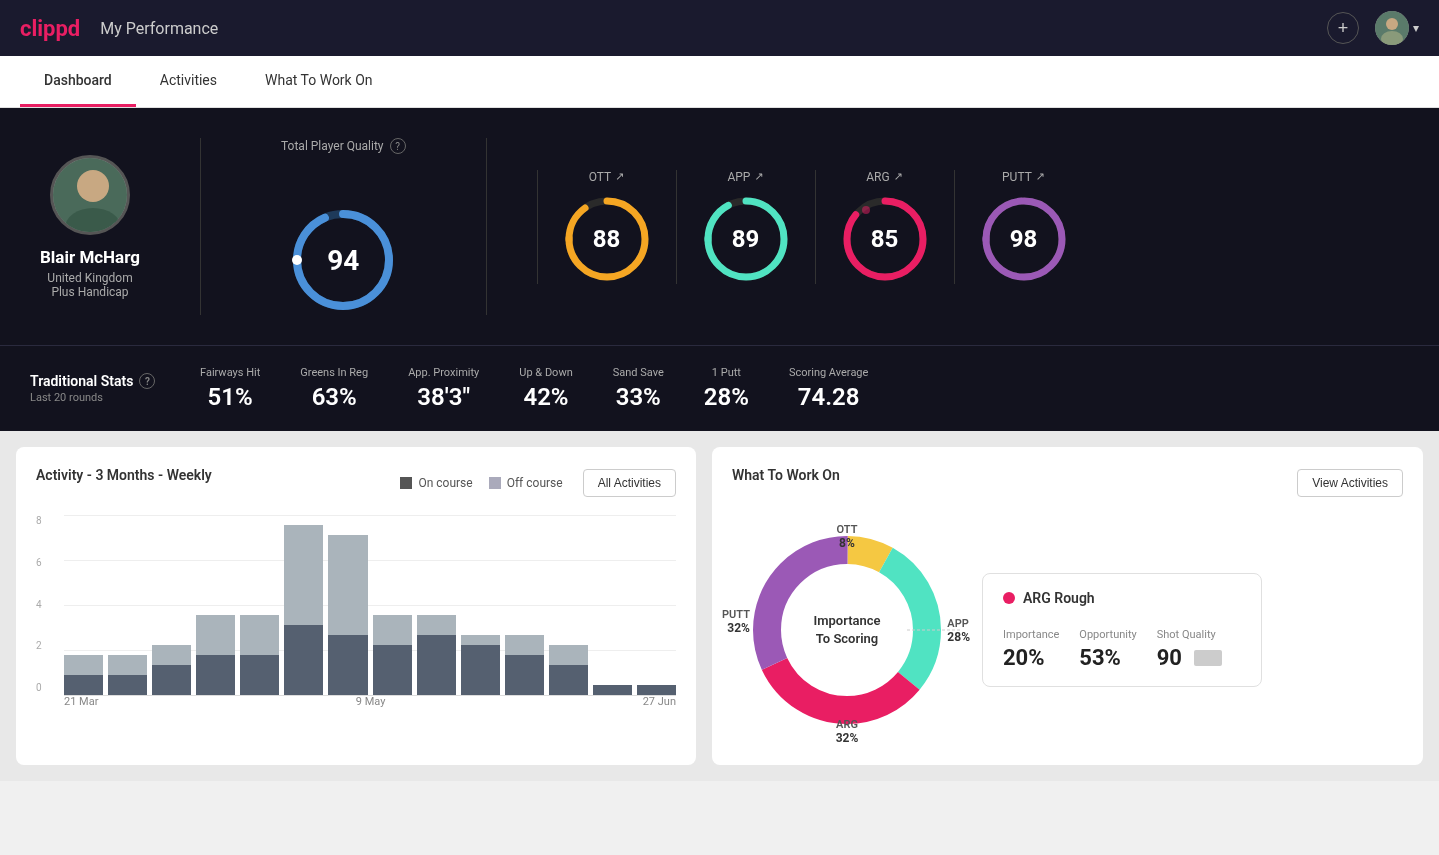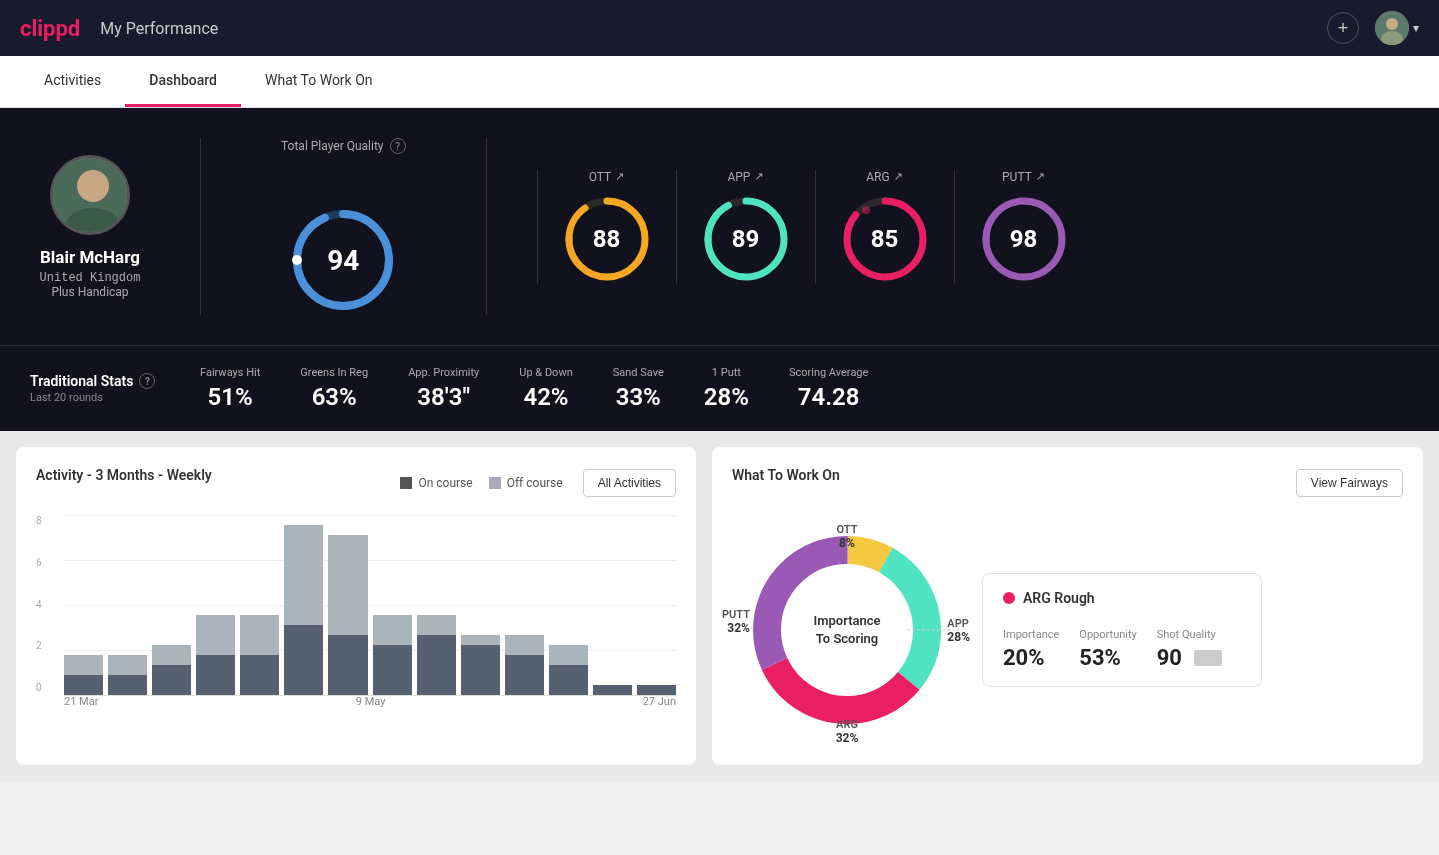--- a/index.html
+++ b/index.html
@@ -27,21 +27,21 @@
     .nav-tabs { background: #fff; display: flex; gap: 0; padding: 0 20px; border-bottom: 1px solid #e0e0e0; }
     .nav-tab { padding: 16px 24px; font-size: 14px; color: #333; cursor: pointer; border-bottom: 3px solid transparent; text-decoration: none; display: block; }
     .nav-tab.active { color: #333; border-bottom: 3px solid #e91e63; font-weight: 500; }
 
     
     .hero { background: #12121e; padding: 30px 30px 30px 30px; }
     .hero-inner { display: flex; align-items: center; gap: 40px; }
     .player-info { display: flex; flex-direction: column; align-items: center; min-width: 120px; }
     .player-avatar { width: 80px; height: 80px; border-radius: 50%; border: 3px solid #555; overflow: hidden; background: #888; margin-bottom: 12px; }
     .player-name { font-size: 17px; font-weight: bold; color: #fff; text-align: center; }
-    .player-country { font-size: 12px; color: #aaa; text-align: center; margin-top: 4px; font-family: Liberation Mono, monospace; }
+    .player-country { font-size: 12px; color: #aaa; text-align: center; margin-top: 4px; }
     .player-hcp { font-size: 12px; color: #aaa; text-align: center; }
 
     .divider-v { width: 1px; background: #333; align-self: stretch; margin: 0 10px; }
     .quality-main { display: flex; flex-direction: column; align-items: center; padding: 0 30px; gap: 39px; }
     .quality-label { font-size: 12px; color: #aaa; margin-bottom: 12px; display: flex; align-items: center; gap: 6px; }
     .question-icon { border: 1px solid #666; border-radius: 50%; width: 16px; height: 16px; display: flex; align-items: center; justify-content: center; font-size: 10px; color: #888; cursor: pointer; }
 
     
     .circ-container { position: relative; width: 110px; height: 110px; }
     .circ-container svg { position: absolute; top: 0; left: 0; transform: rotate(-90deg); }
@@ -112,22 +112,22 @@
             <circle cx="17" cy="13" r="6" fill="#c8a882"></circle>
             <ellipse cx="17" cy="28" rx="11" ry="8" fill="#8a9a7a"></ellipse>
           </svg>
       </div>
       <span class="chevron">▾</span>
     </button>
   </div>
 </header>
 
 <nav class="nav-tabs">
+  <a class="nav-tab active">Dashboard</a>
   <a class="nav-tab">Activities</a>
-  <a class="nav-tab active">Dashboard</a>
   <a class="nav-tab">What To Work On</a>
 </nav>
 
 <section class="hero">
   <div class="hero-inner">
 
     <div class="player-info">
       <div class="player-avatar">
         <svg width="80" height="80" viewBox="0 0 80 80">
             <rect width="80" height="80" fill="#4a6a5a"></rect>
@@ -363,21 +363,21 @@
         <span style="font-size:11px;color:#888;">21 Mar</span>
         <span style="font-size:11px;color:#888;">9 May</span>
         <span style="font-size:11px;color:#888;">27 Jun</span>
       </div>
     </div>
   </div>
 
   <div class="panel" style="flex: 1;">
     <div class="wtwo-header">
       <div class="panel-title">What To Work On</div>
-      <button class="view-dashboard-btn">View Fairways</button>
+      <button class="view-dashboard-btn">View Activities</button>
     </div>
 
     <div class="wtwo-content">
 
       <div style="position:relative; width:230px; height:230px; flex-shrink:0;">
         <svg width="230" height="230" viewBox="0 0 230 230">
 
           <circle cx="115" cy="115" r="80" fill="none" stroke="#f5c842" stroke-width="28" stroke-dasharray="40 463" stroke-dashoffset="126"></circle>
           <circle cx="115" cy="115" r="80" fill="none" stroke="#50e3c2" stroke-width="28" stroke-dasharray="141 362" stroke-dashoffset="86"></circle>
           <circle cx="115" cy="115" r="80" fill="none" stroke="#e91e63" stroke-width="28" stroke-dasharray="161 342" stroke-dashoffset="-55"></circle>

